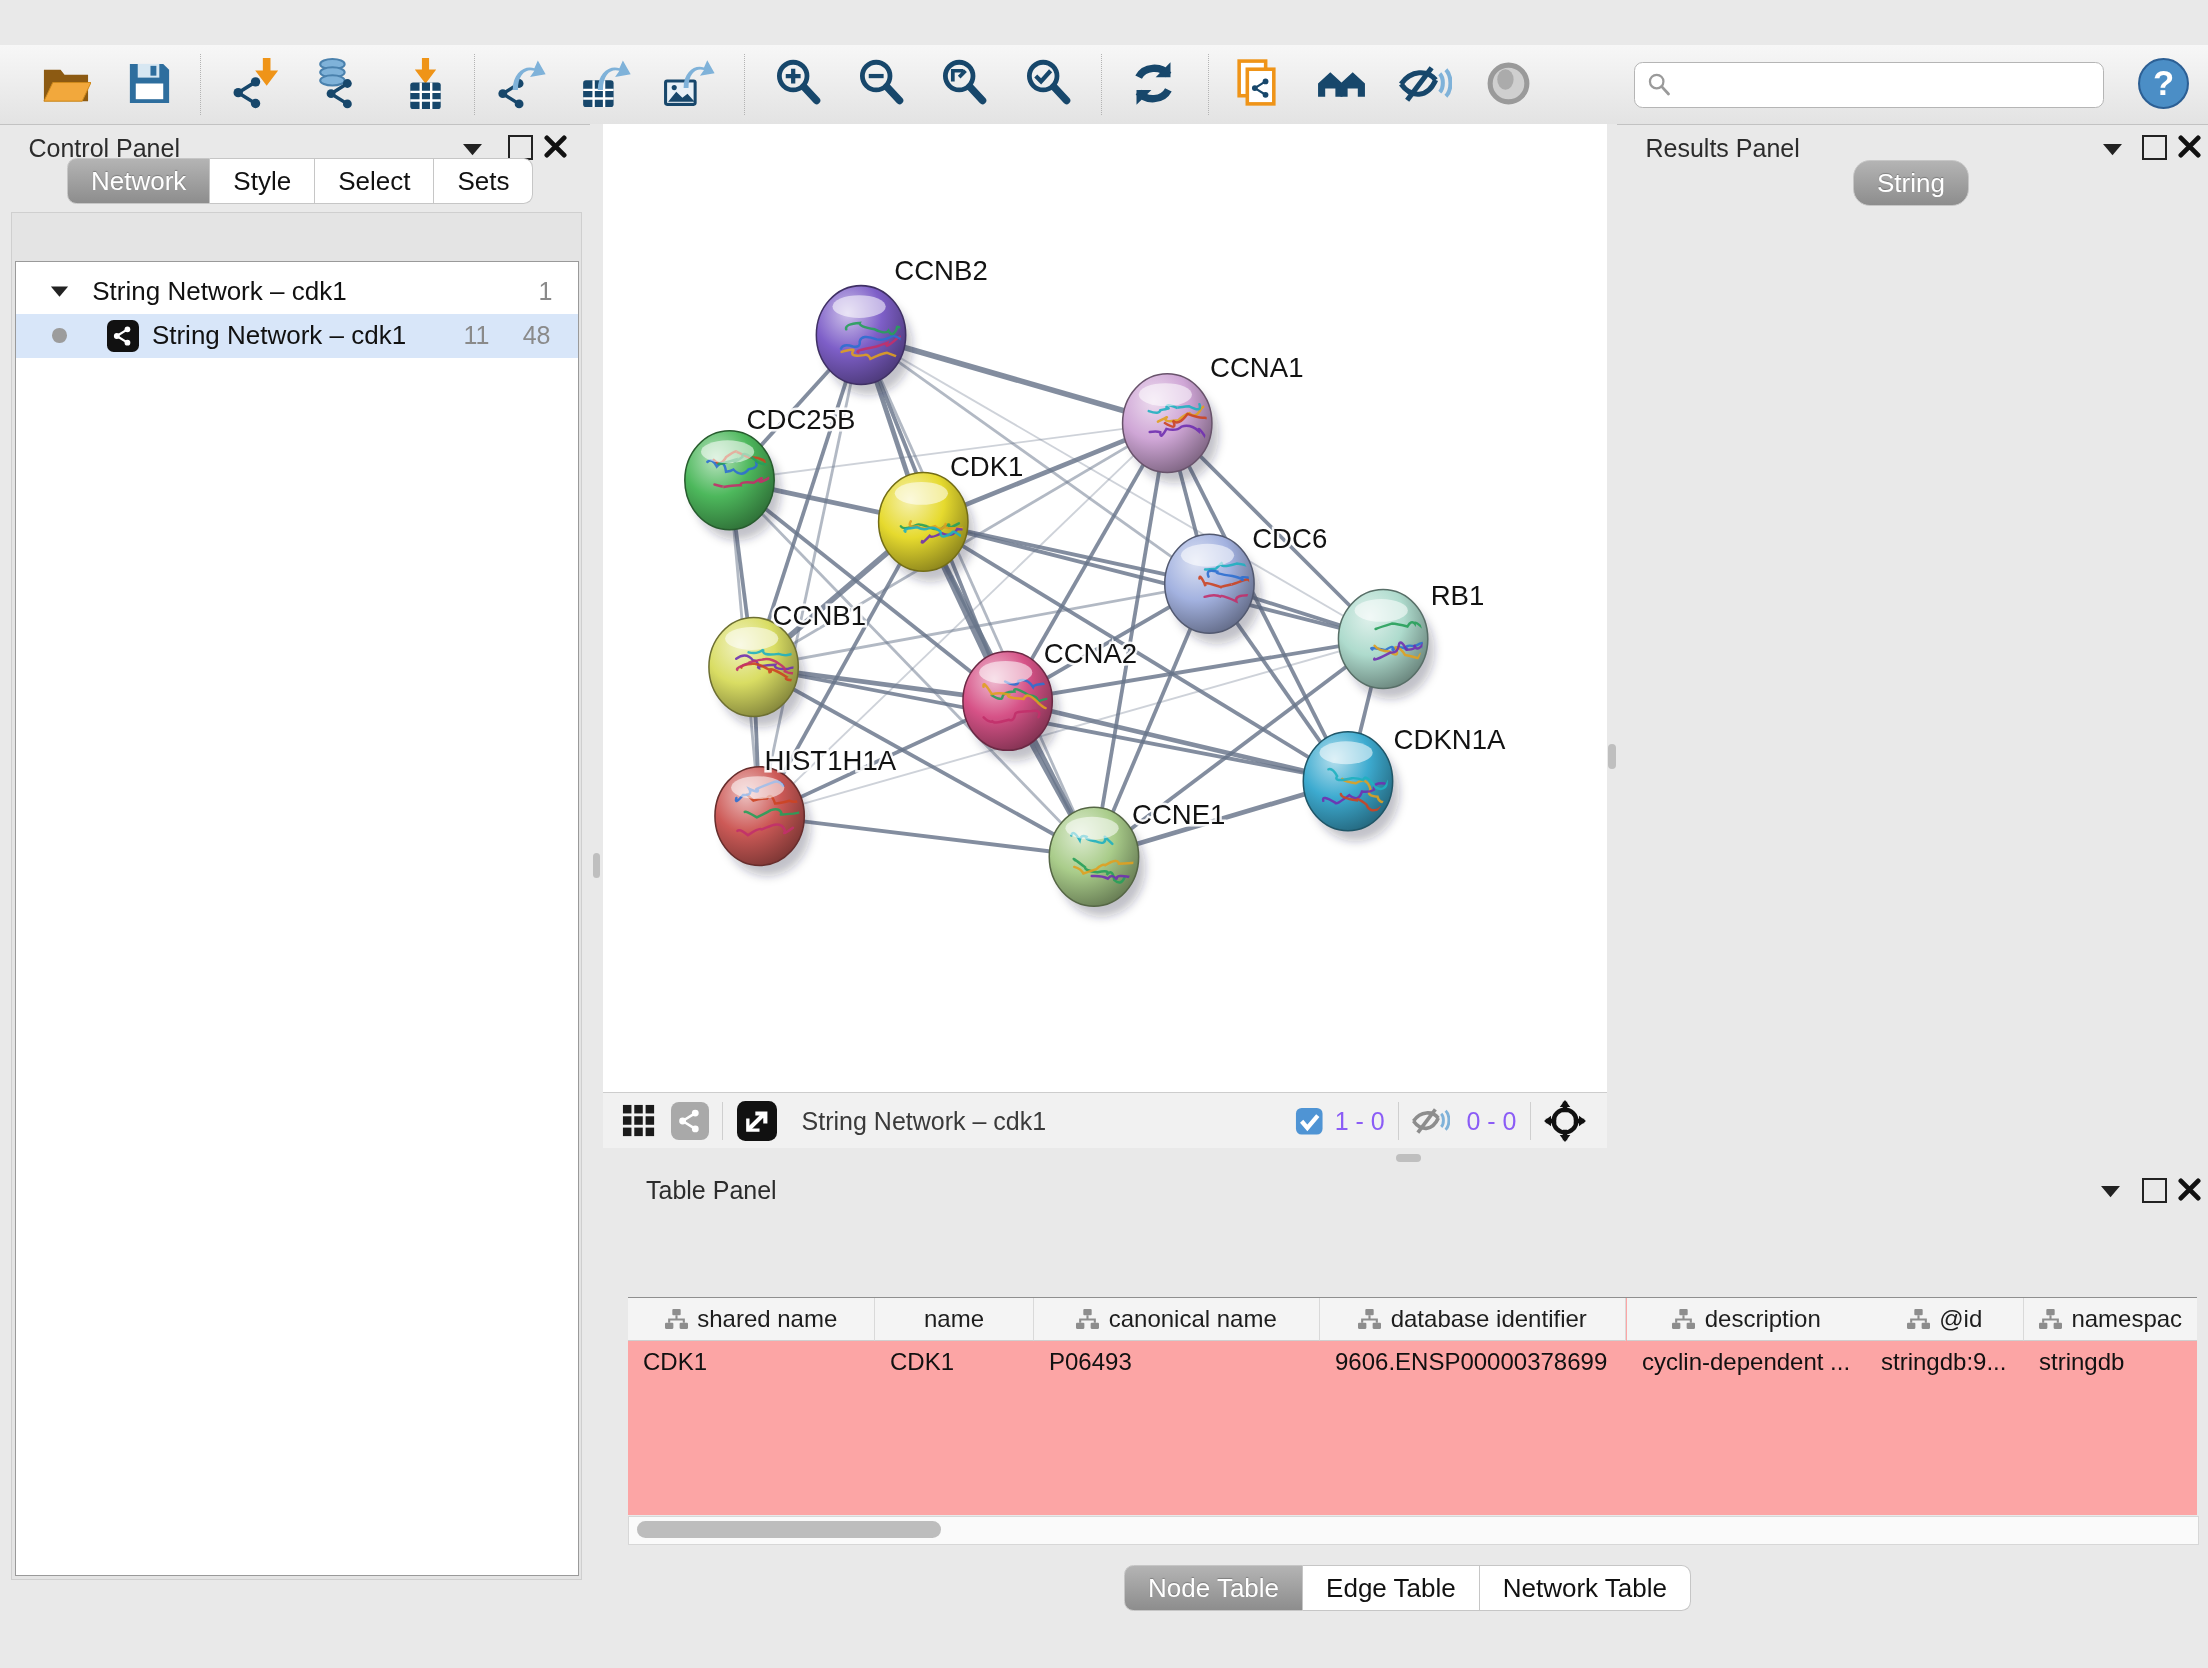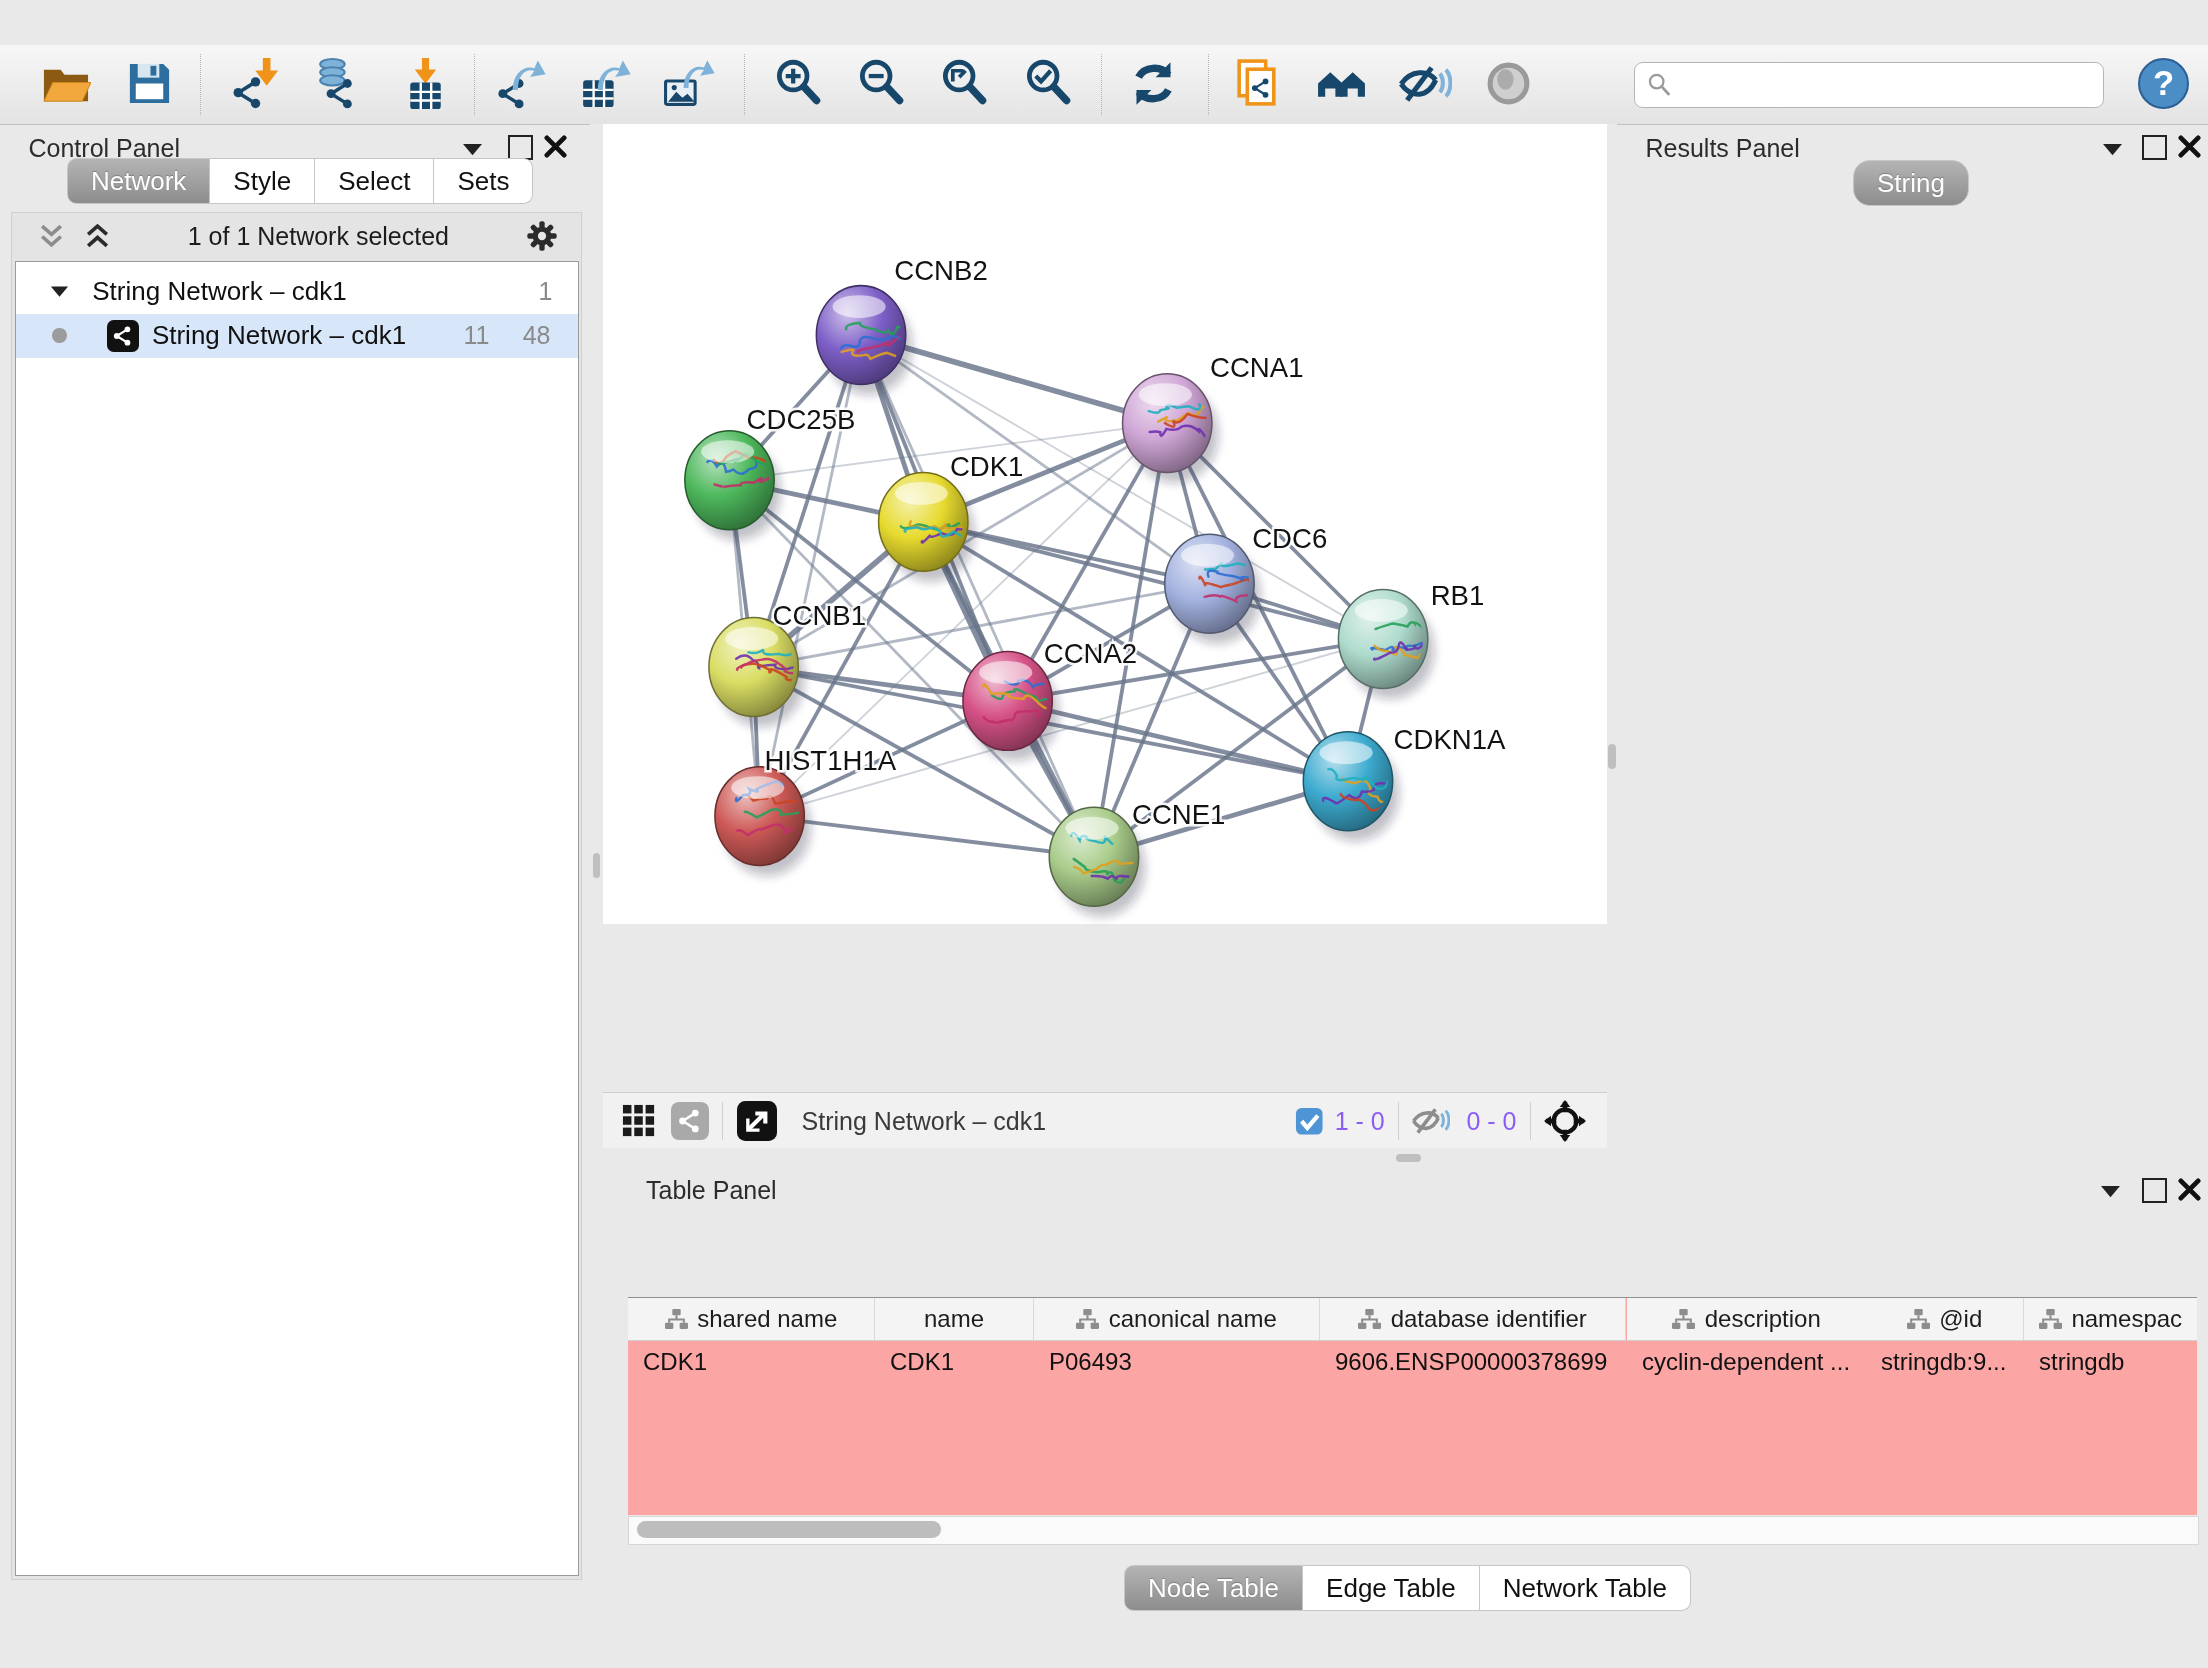--- a/index.html
+++ b/index.html
@@ -30,21 +30,21 @@
   .tab.last{border-radius:0 9.5px 9.5px 0;}
   .tab.sel{background:linear-gradient(#b4b4b4,#8d8d8d);color:#fff;text-shadow:0 -1px 1px rgba(0,0,0,.25);}
   
   .cp-inner{left:11.4px;top:211px;width:569px;height:1366px;background:#e4e4e4;border:1px solid #cfcfcf;}
   .cp-bar{left:0;top:0;width:100%;height:46px;display:flex;align-items:center;}
   .cp-list{position:absolute;left:2.9px;top:48px;right:2.9px;bottom:2.9px;background:#fff;border:1.9px solid #9a9a9a;}
   .treerow{position:relative;height:44px;display:flex;align-items:center;font-size:26px;color:#111;}
   .treerow.sel{background:#d8e6f9;}
   .cnt{color:#8a8a8a;font-size:25px;}
   
-  .canvas{left:603px;top:124px;width:1004px;height:800px;background:#fff;}
+  .canvas{left:603px;top:124px;width:1004px;height:968px;background:#fff;}
   .netfooter{left:603px;top:1092px;width:1004px;height:56px;background:#f1f1f1;
     border-top:1px solid #cdcdcd;display:flex;align-items:center;}
   .nfsep{width:0;height:38px;border-left:1px solid #cfcfcf;margin:0 13.3px;}
   .nftext{font-size:25px;color:#3a3a3a;}
   .nfgray{font-size:25px;color:#8b5cf6;}
   
   .handle{background:#bfbfbf;border-radius:5.7px;}
   .serif{font-family:"Liberation Serif",serif;}
   
   .tp-toolbar{left:628px;top:1210px;width:1569px;height:84px;background:#e7e7e7;}
@@ -269,32 +269,20 @@
     <div class="abs" style="left:508px;top:11.4px;width:21px;height:21px;border:2.9px solid #222"></div>
     <svg class="abs" style="left:544px;top:11.4px" width="23" height="23" viewBox="0 0 24 24">
         <path d="M3 3l18 18M21 3 3 21" stroke="#111" stroke-width="5" stroke-linecap="round"></path>
       </svg>
 
     <div class="abs" style="left:67px;top:34px">
       <span class="tab first sel">Network</span><span class="tab">Style</span><span class="tab">Select</span><span class="tab last">Sets</span>
     </div>
 
     <div class="abs cp-inner" style="top:88px">
-      <div class="cp-bar">
-        <svg style="margin-left:27px" width="25" height="27" viewBox="0 0 24 26">
-          <path d="M3 3l9 8 9-8M3 13l9 8 9-8" fill="none" stroke="#8d8d8d" stroke-width="3.5"></path>
-        </svg>
-        <svg style="margin-left:21px" width="25" height="27" viewBox="0 0 24 26">
-          <path d="M3 11 12 3l9 8M3 22l9-8 9 8" fill="none" stroke="#2b2b2b" stroke-width="3.5"></path>
-        </svg>
-        <span style="flex:1;text-align:center;font-size:25px;color:#1c1c1c">1 of 1 Network selected</span>
-        <svg style="margin-right:23px;color:#2b2b2b" width="32" height="32" viewBox="0 0 24 24">
-          <use href="#sym-gear" width="24" height="24"></use>
-        </svg>
-      </div>
       <div class="cp-list">
         <div class="treerow" style="margin-top:7.6px">
           <svg style="margin-left:34px" width="19" height="13.3" viewBox="0 0 22 14">
               <path d="M1 1h20L11 13z" fill="#222"></path>
             </svg>
           <span style="margin-left:23px">String Network – cdk1</span>
           <span class="cnt" style="position:absolute;right:25px">1</span>
         </div>
         <div class="treerow sel">
           <span style="margin-left:36px;width:14.3px;height:14.3px;border-radius:50%;background:#9c9c9c;display:inline-block"></span>

